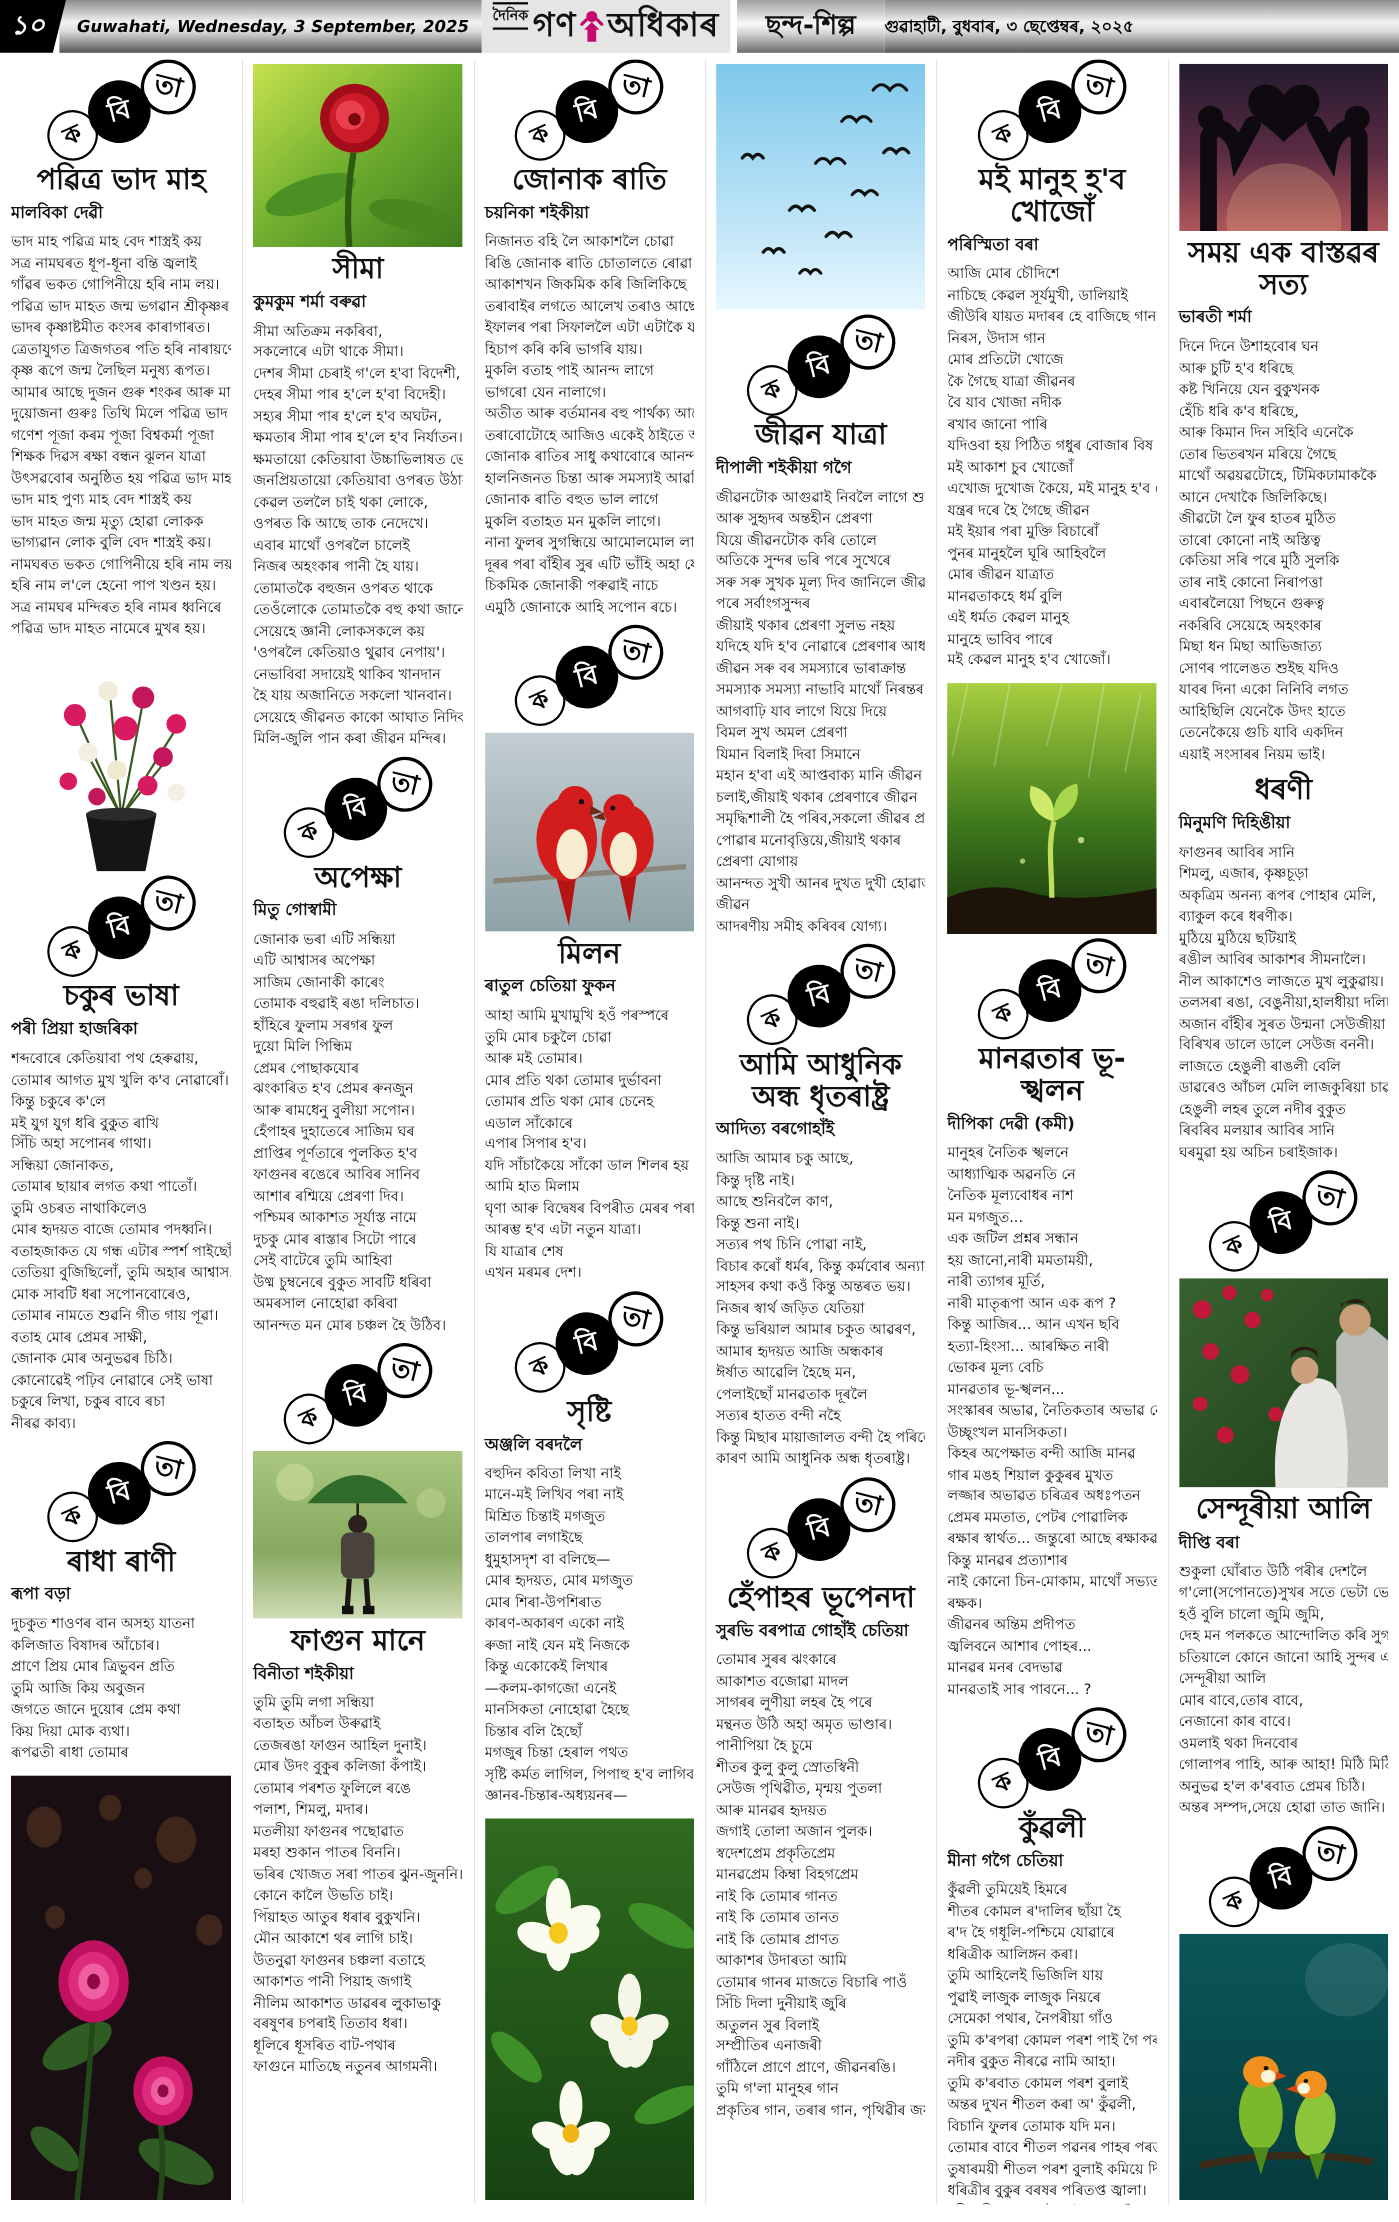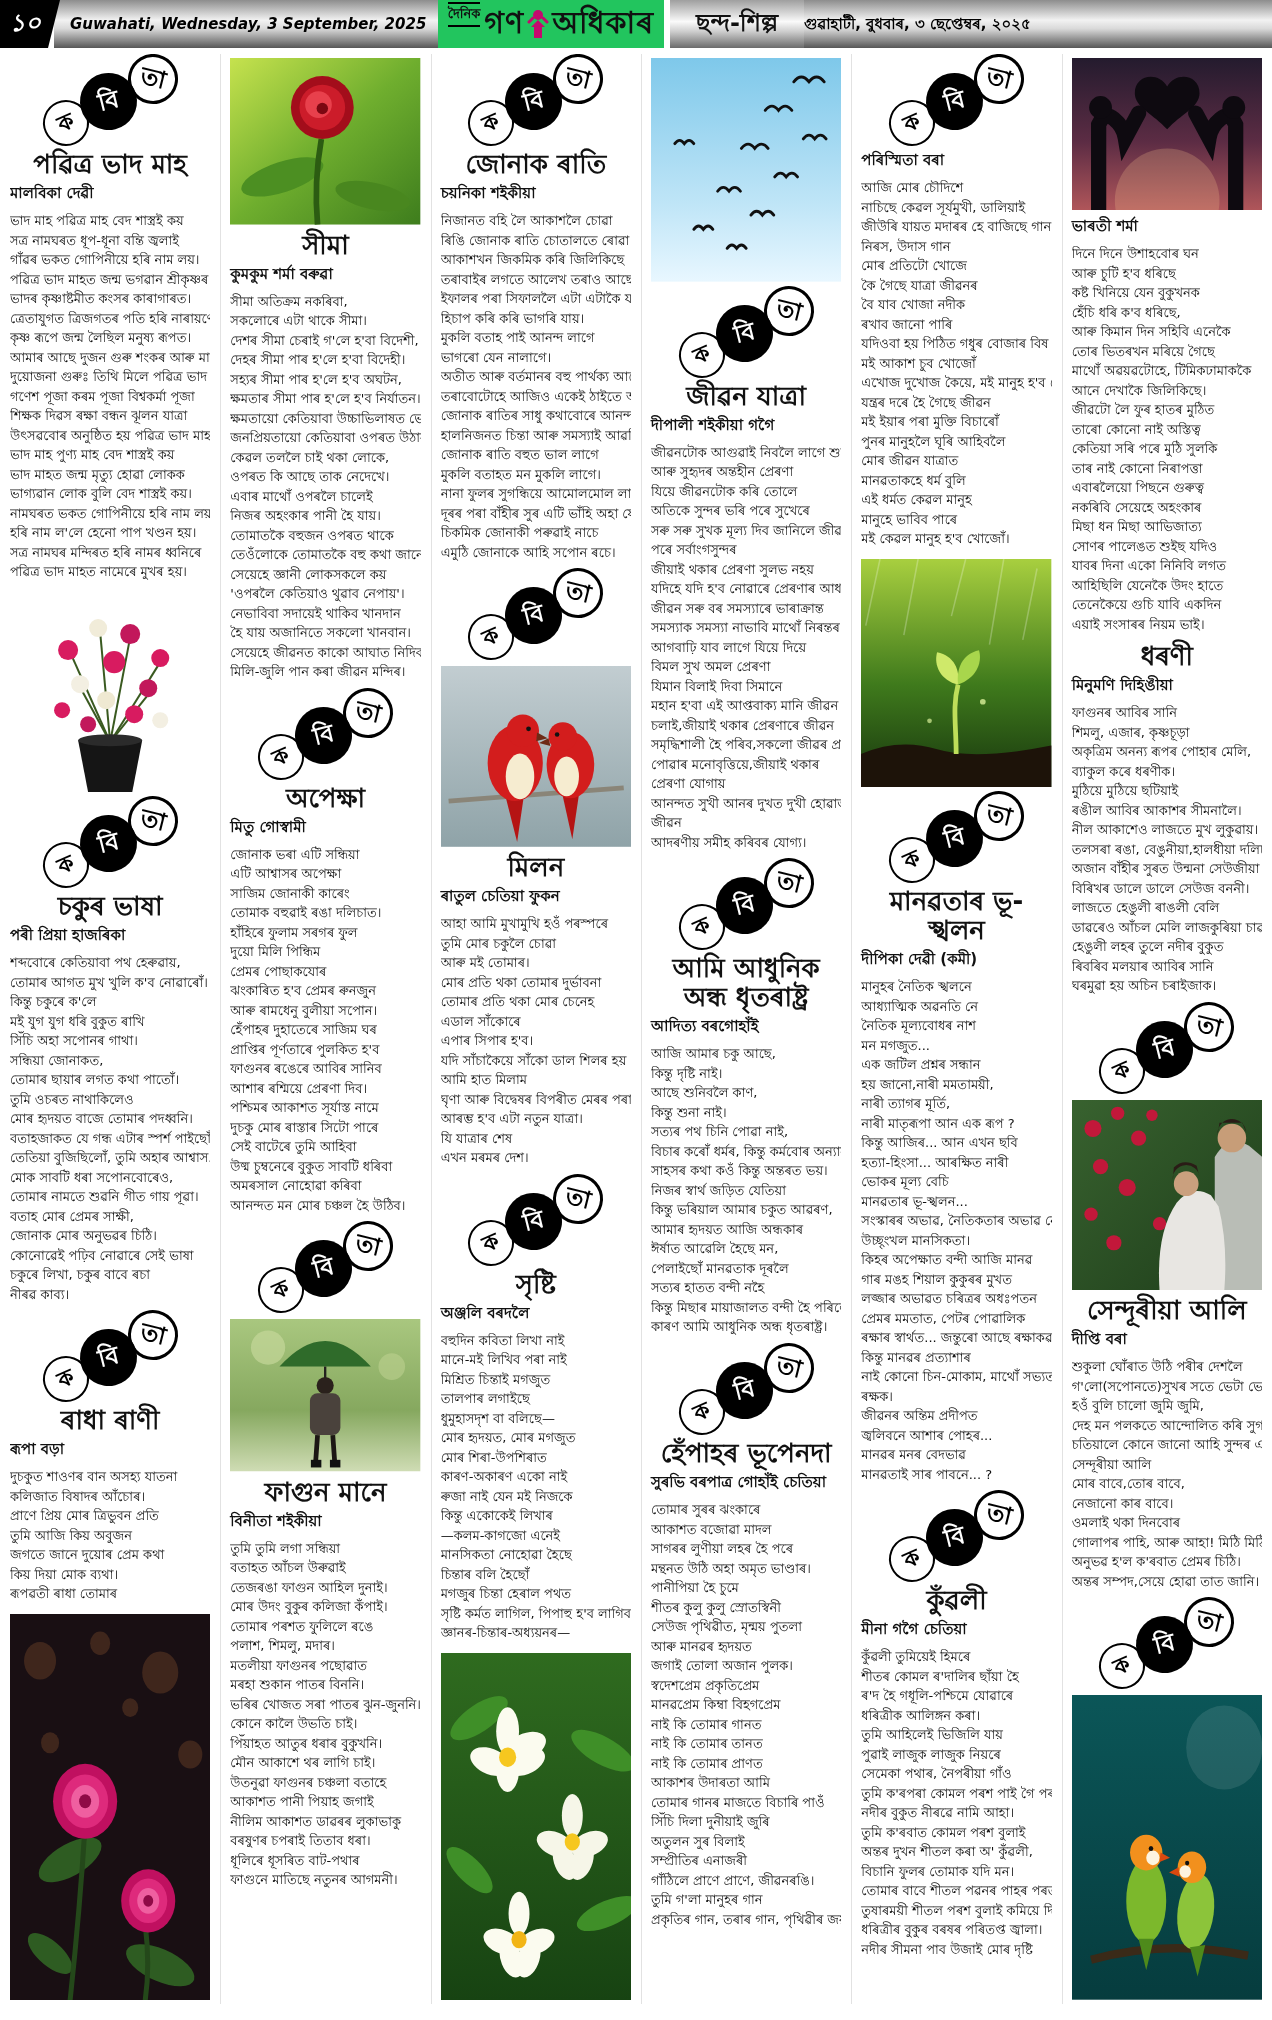--- a/index.html
+++ b/index.html
@@ -7,21 +7,21 @@
        font-family:"DejaVu Sans","Liberation Sans",sans-serif;}
   
   .header{display:flex;align-items:stretch;height:48px;}
   .pagenum{background:#000;color:#fff;width:54px;display:flex;align-items:center;
            justify-content:center;font-size:24px;font-weight:700;transform:skewX(-14deg);
            margin-left:-8px;padding-left:8px;}
   .bar{background:linear-gradient(#8d8d8d,#f2f2f2 42%,#d9d9d9 60%,#565656);
        display:flex;align-items:center;color:#000;}
   .bar.left{flex:1.1;padding-left:16px;font-weight:700;font-size:15px;font-style:italic;}
   .bar.right{flex:1.4;justify-content:flex-start;font-weight:700;font-size:15px;}
-  .masthead{display:flex;align-items:center;padding:0 10px;background:#22c55e;}
+  .masthead{display:flex;align-items:center;padding:0 10px;background:#e5e5e5;}
   .mh-prefix{font-size:13px;font-weight:700;border-bottom:2px solid #000;border-top:2px solid #000;
              margin-right:4px;transform:translateY(-10px);}
   .mh-big{font-size:30px;font-weight:700;letter-spacing:1px;display:flex;align-items:center;}
   .mh-icon{margin:0 3px;}
   .section-label{background:linear-gradient(#9f9f9f,#fafafa 45%,#cfcfcf 65%,#6b6b6b);
                  display:flex;align-items:center;justify-content:center;font-size:24px;
                  font-weight:800;padding:0 26px;margin-left:6px;text-align:center;}
   
   .cols{display:grid;grid-template-columns:repeat(6,1fr);gap:10px;padding:6px 10px 8px 10px;
         height:1964px;box-sizing:border-box;}
@@ -622,20 +622,21 @@
     </section>
   </div>
 
   <div class="col">
     <div class="kobita">
       <span class="c c1">ক</span>
       <span class="c c2">বি</span>
       <span class="c c3">তা</span>
     </div>
     <section class="poem">
+      <h2 class="ptitle">মই মানুহ হ'ব খোজোঁ</h2>
       <div class="pauthor">পৰিস্মিতা বৰা</div>
       <div class="plines">
           <div class="pl">আজি মোৰ চৌদিশে</div>
           <div class="pl">নাচিছে কেৱল সূৰ্যমুখী, ডালিয়াই</div>
           <div class="pl">জীউৰি যায়ত মদাৰৰ হে বাজিছে গান</div>
           <div class="pl">নিৰস, উদাস গান</div>
           <div class="pl">মোৰ প্ৰতিটো খোজে</div>
           <div class="pl">কৈ গৈছে যাত্ৰা জীৱনৰ</div>
           <div class="pl">বৈ যাব খোজা নদীক</div>
           <div class="pl">ৰখাব জানো পাৰি</div>
@@ -756,20 +757,21 @@
         <rect width="200" height="160" fill="url(#gh1)"></rect>
         <circle cx="100" cy="150" r="55" fill="#f5c08a" opacity="0.25"></circle>
         <path d="M100 30 c-9 -16 -34 -13 -34 7 c0 15 20 22 34 38 c14 -16 34 -23 34 -38 c0 -20 -25 -23 -34 -7 z" fill="#0e0a10"></path>
         <path d="M28 160 L28 70 q6 -14 16 -6 q10 8 12 20 L70 58" stroke="#0e0a10" stroke-width="16" fill="none" stroke-linecap="round"></path>
         <path d="M172 160 L172 70 q-6 -14 -16 -6 q-10 8 -12 20 L130 58" stroke="#0e0a10" stroke-width="16" fill="none" stroke-linecap="round"></path>
         <circle cx="30" cy="52" r="12" fill="#0e0a10"></circle>
         <circle cx="170" cy="52" r="12" fill="#0e0a10"></circle>
       </svg>
     </div>
     <section class="poem">
+      <h2 class="ptitle">সময় এক বাস্তৱৰ সত্য</h2>
       <div class="pauthor">ভাৰতী শৰ্মা</div>
       <div class="plines">
           <div class="pl">দিনে দিনে উশাহবোৰ ঘন</div>
           <div class="pl">আৰু চুটি হ'ব ধৰিছে</div>
           <div class="pl">কষ্ট খিনিয়ে যেন বুকুখনক</div>
           <div class="pl">হেঁচি ধৰি ক'ব ধৰিছে,</div>
           <div class="pl">আৰু কিমান দিন সহিবি এনেকৈ</div>
           <div class="pl">তোৰ ভিতৰখন মৰিয়ে গৈছে</div>
           <div class="pl">মাথোঁ অৱয়ৱটোহে, টিমিকঢামাককৈ</div>
           <div class="pl">আনে দেখাকৈ জিলিকিছে।</div>

